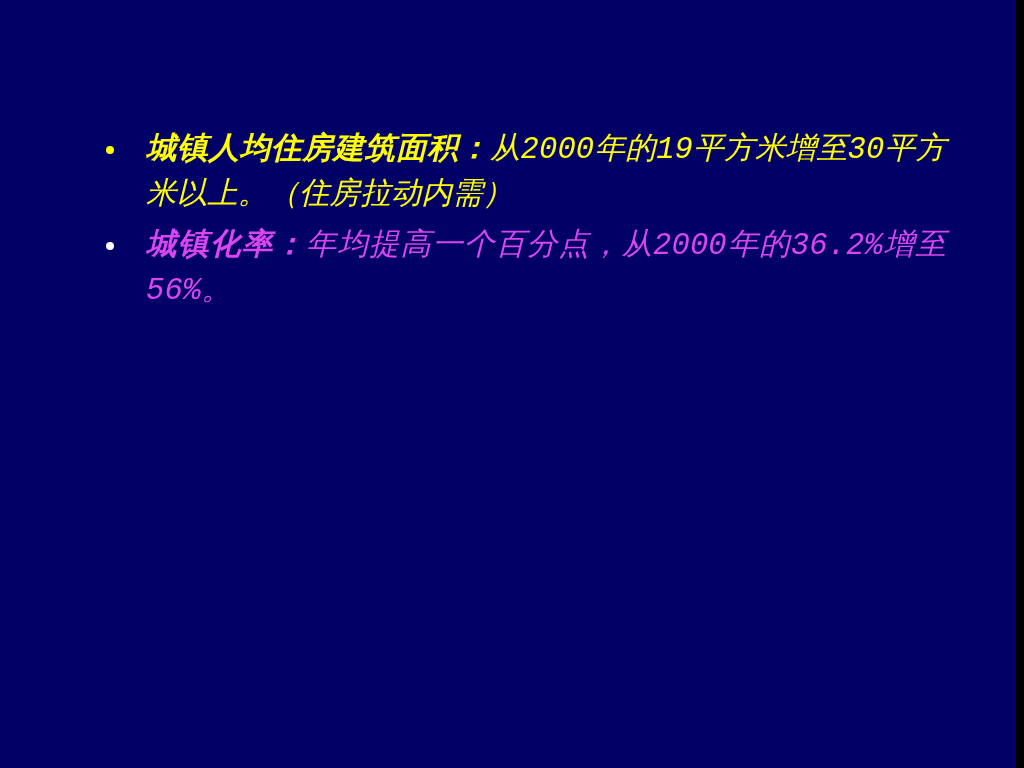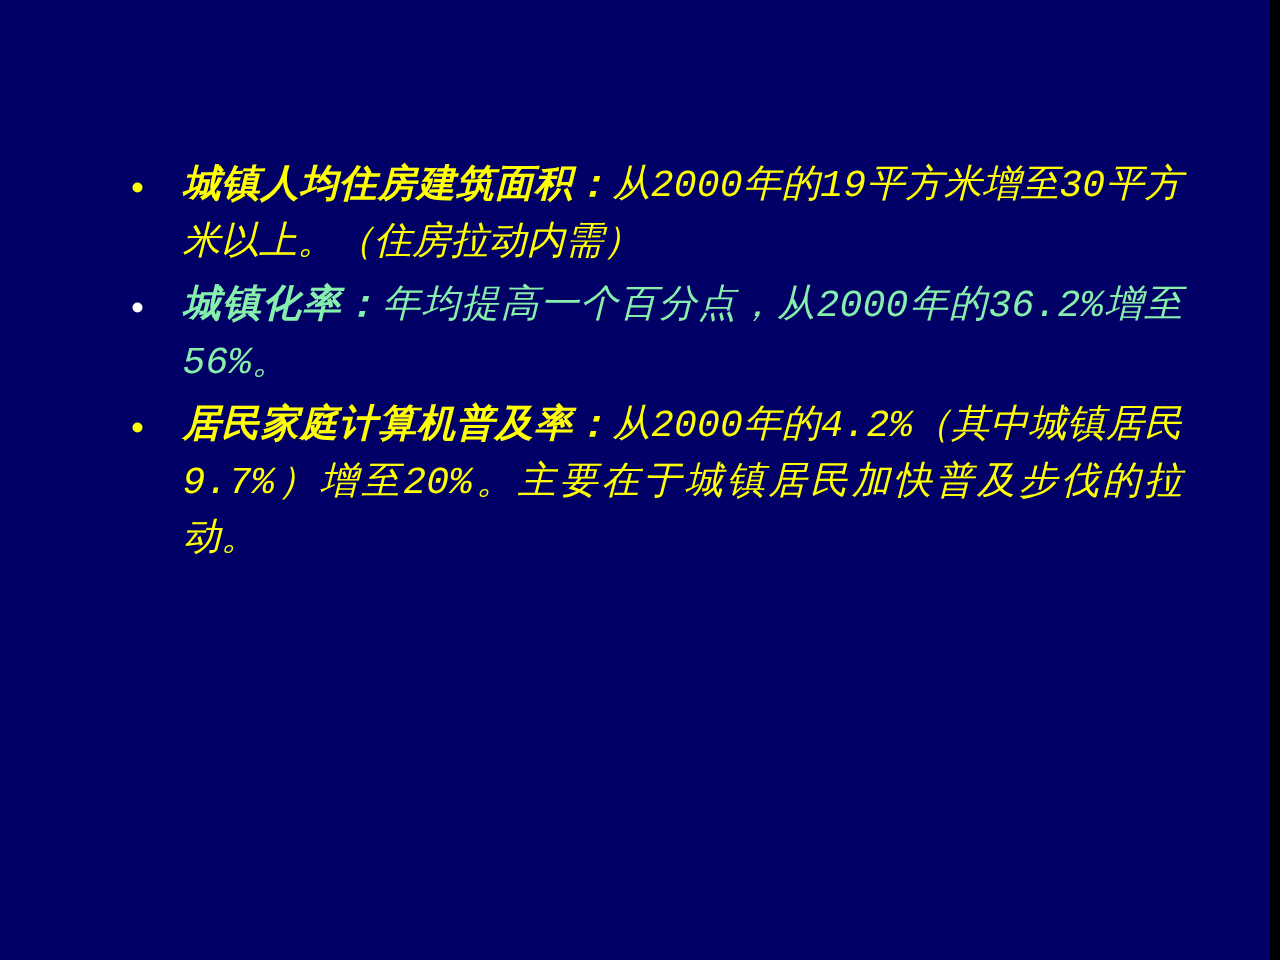--- a/index.html
+++ b/index.html
@@ -71,21 +71,21 @@
 
   .bullet-text {
     font-weight: normal;
     font-style: italic;
   }
 
   
   .tone-yellow { color: #FFFF00; }
   .tone-yellow .bullet-marker { background: #FFFF00; }
 
-  .tone-white { color: #86efac; }
+  .tone-white { color: #d946ef; }
   .tone-white .bullet-marker { background: #FFFFFF; }
 </style>
 </head>
 <body>
 
 <div id="slide">
 
   <div id="slide-background"></div>
 
   <ul id="bullet-list">
@@ -93,22 +93,18 @@
     <li class="bullet-item tone-yellow">
       <span class="bullet-marker"></span>
       <span class="bullet-body"><span class="bullet-label">城镇人均住房建筑面积：</span><span class="bullet-text">从2000年的19平方米增至30平方米以上。（住房拉动内需）</span></span>
     </li>
 
     <li class="bullet-item tone-white">
       <span class="bullet-marker"></span>
       <span class="bullet-body"><span class="bullet-label">城镇化率：</span><span class="bullet-text">年均提高一个百分点，从2000年的36.2%增至56%。</span></span>
     </li>
 
-    <li class="bullet-item tone-yellow">
-      <span class="bullet-marker"></span>
-      <span class="bullet-body"><span class="bullet-label">居民家庭计算机普及率：</span><span class="bullet-text">从2000年的4.2%（其中城镇居民9.7%）增至20%。主要在于城镇居民加快普及步伐的拉动。</span></span>
-    </li>
 
 
 
   </ul>
 
 </div>
 
 </body></html>

